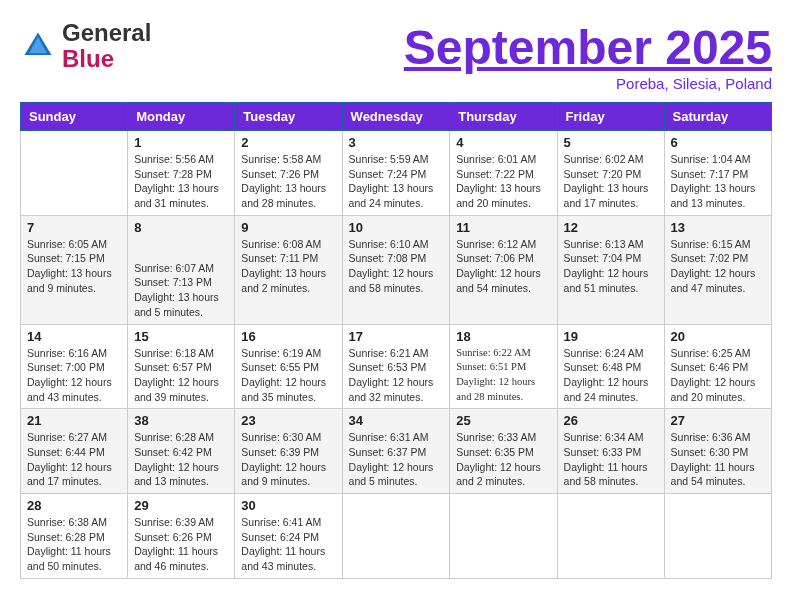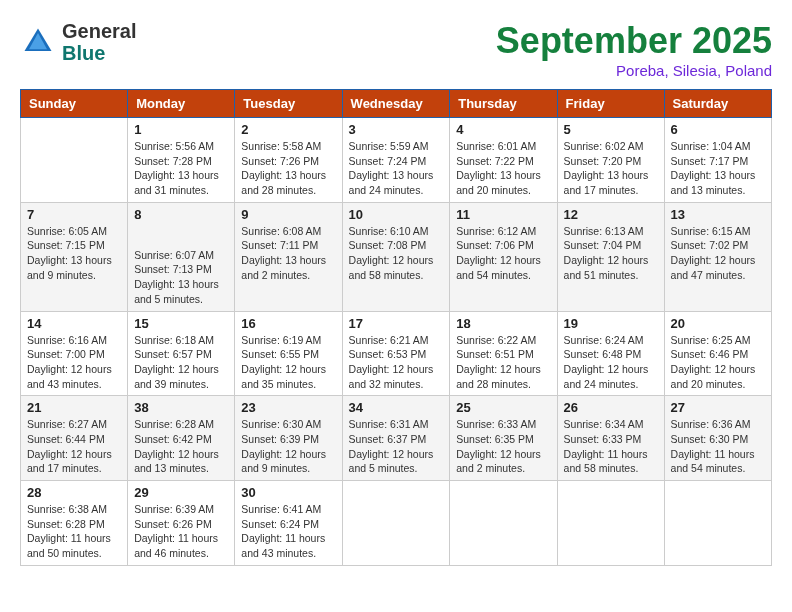--- a/index.html
+++ b/index.html
@@ -15,49 +15,50 @@
       justify-content: space-between;
       align-items: flex-start;
       margin-bottom: 10px;
     }
     .logo {
       display: flex;
       align-items: center;
       gap: 6px;
     }
     .logo-text {
-      font-size: 20px;
+      font-size: 24px;
       font-weight: bold;
       line-height: 1.1;
     }
     .logo-general { color: #333; }
-    .logo-blue { color: #0f766e; }
+    .logo-blue { color: #be185d; }
     .logo-icon {
       width: 36px;
       height: 36px;
     }
     .title-block {
       text-align: right;
     }
     .month-title {
-      font-size: 36px;
+      font-size: 48px;
       font-weight: bold;
-      color: #15803d;
+      color: #6d28d9;
+      text-decoration: underline;
     }
     .location {
       font-size: 15px;
       color: #6d28d9;
     }
     .calendar {
       width: 100%;
       border-collapse: collapse;
       border: 1px solid #ccc;
     }
     .calendar th {
-      background-color: #c2410c;
+      background-color: #6d28d9;
       color: #fff;
       text-align: left;
       padding: 6px 8px;
       font-size: 13px;
       border: 1px solid #2060aa;
     }
     .calendar td {
       vertical-align: top;
       border: 1px solid #ccc;
       padding: 4px 6px;
@@ -236,21 +237,21 @@
         </td>
         <td>
           <span class="day-number">17</span>
           <div class="day-info" style="white-space: pre-line;">Sunrise: 6:21 AM
 Sunset: 6:53 PM
 Daylight: 12 hours
 and 32 minutes.</div>
         </td>
         <td>
           <span class="day-number">18</span>
-          <div class="day-info" style="white-space: pre-line;">Sunrise: 6:22 AM
+          <div class="day-info" style="white-space: pre-line; font-family: Liberation Serif, serif;">Sunrise: 6:22 AM
 Sunset: 6:51 PM
 Daylight: 12 hours
 and 28 minutes.</div>
         </td>
         <td>
           <span class="day-number">19</span>
           <div class="day-info" style="white-space: pre-line;">Sunrise: 6:24 AM
 Sunset: 6:48 PM
 Daylight: 12 hours
 and 24 minutes.</div>

